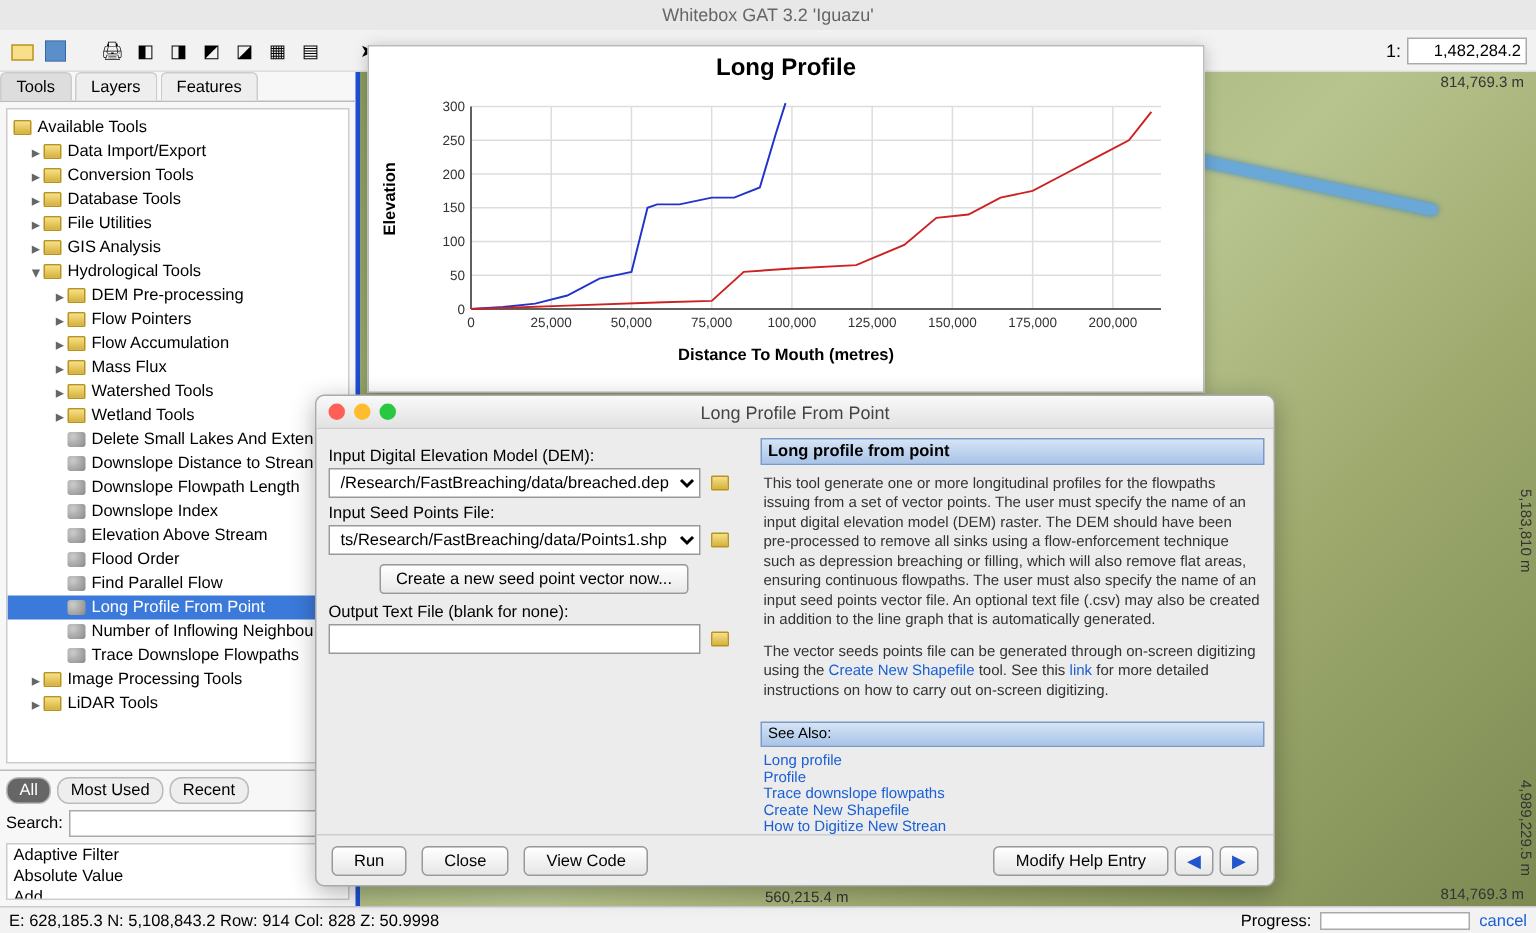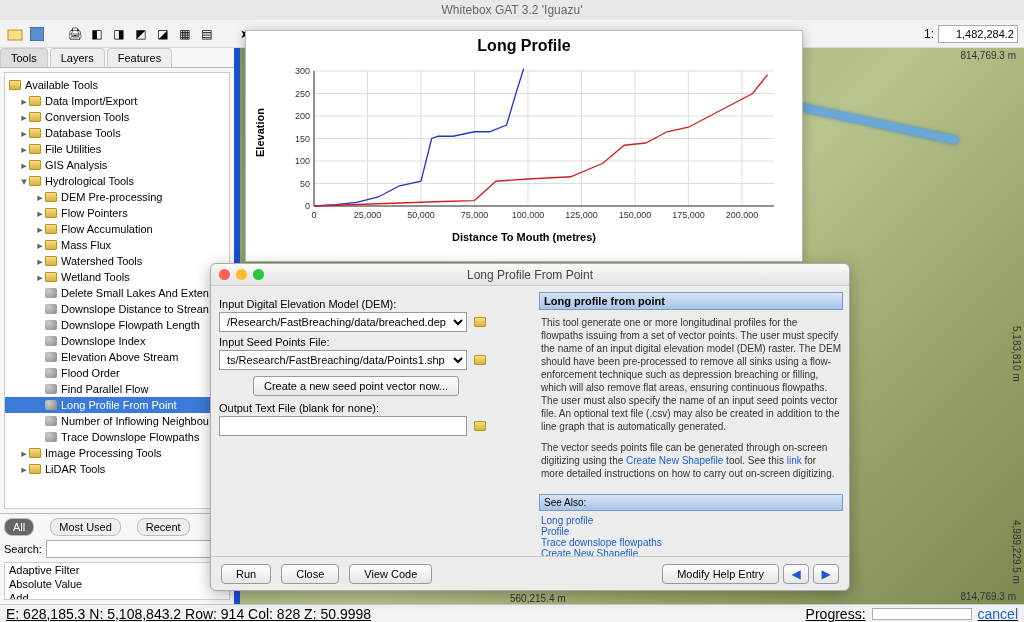--- a/index.html
+++ b/index.html
@@ -4,63 +4,63 @@
 <style>
 * { box-sizing: border-box; margin: 0; padding: 0; font-family: -apple-system, Helvetica, Arial, sans-serif; }
 body { background: #f0f0f0; width: 1024px; height: 622px; overflow: hidden; position: relative; font-size: 12px; }
 .titlebar { height: 20px; background: #e8e8e8; text-align: center; line-height: 20px; color: #666; font-size: 12px; }
 .toolbar { height: 28px; background: #f2f2f2; display: flex; align-items: center; padding: 0 6px; gap: 4px; border-bottom: 1px solid #ddd; }
 .tb-icon { width: 18px; height: 18px; display: inline-flex; align-items: center; justify-content: center; cursor: pointer; }
 .tb-sep { width: 12px; }
 .scale-box { margin-left: auto; display: flex; align-items: center; gap: 4px; }
 .scale-box input { width: 80px; height: 18px; font-size: 11px; text-align: right; border: 1px solid #aaa; padding: 0 3px; }
 .main-area { display: flex; height: 556px; position: relative; }
-.sidebar { width: 240px; background: #f7f7f7; border-right: 6px solid #1d4ed8; display: flex; flex-direction: column; }
+.sidebar { width: 240px; background: #f7f7f7; border-right: 3px solid #1d4ed8; display: flex; flex-direction: column; }
 .tabs { display: flex; font-size: 11px; border-bottom: 1px solid #bbb; }
 .tab { padding: 3px 10px; border: 1px solid #ccc; border-bottom: none; background: #eee; cursor: pointer; border-radius: 4px 4px 0 0; margin-right: 2px;}
 .tab.active { background: #ddd; }
 .tree { flex: 1; overflow: hidden; background: #fff; font-size: 11px; padding: 4px 0; border: 1px solid #ccc; margin: 4px; }
 .tree-row { display: flex; align-items: center; height: 16px; padding-left: 4px; white-space: nowrap; cursor: pointer; }
 .folder-icon { width: 12px; height: 10px; background: linear-gradient(#f7e089,#d6b23b); border: 1px solid #b8941f; border-radius: 1px; margin-right: 4px; display: inline-block; }
 .tool-icon { width: 12px; height: 10px; margin-right: 4px; display: inline-block; background: radial-gradient(circle at 30% 30%, #ccc, #888); border-radius: 2px; }
 .disc { width: 10px; text-align: center; color: #666; display: inline-block; }
 .tree .selected { background: #3b7adb; color: #fff; }
 .filter-box { border-top: 1px solid #bbb; padding: 4px; font-size: 11px; }
-.filter-tabs { display: flex; gap: 16px; margin-bottom: 4px; }
+.filter-tabs { display: flex; gap: 4px; margin-bottom: 4px; }
 .ftab { padding: 2px 8px; border: 1px solid #bbb; border-radius: 8px; background: #eee; cursor: pointer; font-size: 11px;}
 .ftab.active { background: #666; color: #fff; }
 .search-row { display: flex; align-items: center; gap: 4px; margin-bottom: 4px;}
 .search-row input { flex: 1; border: 1px solid #aaa; height: 18px; font-size: 11px; padding: 0 4px;}
 .filter-list { border: 1px solid #ccc; background: #fff; height: 38px; overflow: hidden; }
 .filter-list div { padding: 1px 4px; }
 .map-pane { flex: 1; position: relative; background: linear-gradient(135deg,#8a9b5e 0%,#a5b47a 30%,#b8c48e 50%,#9eaa6e 70%,#7c8a52 100%); }
 .river { position: absolute; top: 10%; left: 52%; width: 40%; height: 8px; background: #6aa8d8; border-radius: 5px; transform: rotate(12deg); box-shadow: 0 0 4px #4a86b3;}
 .coord-top { position: absolute; top: 2px; right: 8px; font-size: 10px; color: #333;}
 .coord-bot { position: absolute; bottom: 2px; right: 8px; font-size: 10px; color: #333;}
 .coord-side-r { position: absolute; right: 2px; top: 50%; font-size: 10px; color: #333; writing-mode: vertical-rl;}
 .coord-side-r2 { position: absolute; right: 2px; bottom: 20px; font-size: 10px; color: #333; writing-mode: vertical-rl;}
-.statusbar { height: 18px; background: #f2f2f2; border-top: 1px solid #ccc; font-size: 14px; display: flex; align-items: center; padding: 0 6px; text-decoration: underline; }
+.statusbar { height: 18px; background: #f2f2f2; border-top: 1px solid #ccc; font-size: 11px; display: flex; align-items: center; padding: 0 6px; }
 .statusbar .prog { margin-left: auto; display: flex; align-items: center; gap: 6px;}
 .prog-bar { width: 100px; height: 12px; border: 1px solid #aaa; background: #fff;}
 .cancel-link { color: #1a5fd6; cursor: pointer; }
 
 .chart-win { position: absolute; top: 30px; left: 245px; width: 558px; height: 232px; background: #fff; border: 1px solid #bbb; box-shadow: 0 2px 10px rgba(0,0,0,0.25); }
 .chart-title { font-size: 16px; font-weight: bold; text-align: center; margin-top: 6px;}
 .chart-body { position: relative; width: 520px; height: 180px; margin: 6px auto 0; }
 .ylab { position: absolute; left: 2px; top: 50%; transform: rotate(-90deg) translateY(-50%); transform-origin: left center; font-size: 11px; font-weight: bold;}
 .xlab { position: absolute; bottom: -2px; width:100%; text-align: center; font-size: 11px; font-weight: bold;}
 .axis-tick { font-size: 9px; fill: #333;}
 
 .dialog-win { position: absolute; top: 263px; left: 210px; width: 640px; height: 328px; background: #ececec; border: 1px solid #aaa; border-radius: 6px; box-shadow: 0 4px 16px rgba(0,0,0,0.3);}
 .dlg-titlebar { height: 22px; display: flex; align-items: center; background: linear-gradient(#f9f9f9,#e2e2e2); border-bottom: 1px solid #ccc; border-radius: 6px 6px 0 0; position: relative;}
 .traffic { display: flex; gap: 6px; margin-left: 8px;}
 .traffic span { width: 11px; height: 11px; border-radius: 50%; display: inline-block;}
 .tred{background:#ff5f57;} .tyel{background:#febc2e;} .tgrn{background:#28c840;}
 .dlg-title { position: absolute; width: 100%; text-align: center; font-size: 12px; color: #444;}
-.dlg-body { display: flex; height: 270px; gap: 32px; }
+.dlg-body { display: flex; height: 270px; }
 .dlg-left { width: 290px; padding: 8px; font-size: 11px;}
 .dlg-left label { display:block; margin: 4px 0 2px;}
 .inp-row { display: flex; align-items: center; gap: 4px;}
 .inp-row select,.inp-row input { flex:1; height: 20px; font-size: 11px; border: 1px solid #999; background: #fff; padding: 0 3px;}
 .folder-btn { width: 22px; height: 18px; display:inline-flex; align-items:center; justify-content:center; cursor: pointer;}
 .dlg-btn { display: block; margin: 6px auto; padding: 3px 10px; font-size: 11px; border: 1px solid #999; background: linear-gradient(#fff,#e8e8e8); border-radius: 3px; cursor:pointer;}
 .dlg-right { flex: 1; padding: 6px; font-size: 10px; overflow: hidden;}
 .help-title-bar { background: linear-gradient(#d6e4f5,#a8c4e8); border: 1px solid #7a9bc9; padding: 2px 4px; font-weight: bold; font-size: 11px;}
 .help-body { padding: 6px 2px; color: #333; line-height: 1.3;}
 .help-body a { color: #1a5fd6; }

